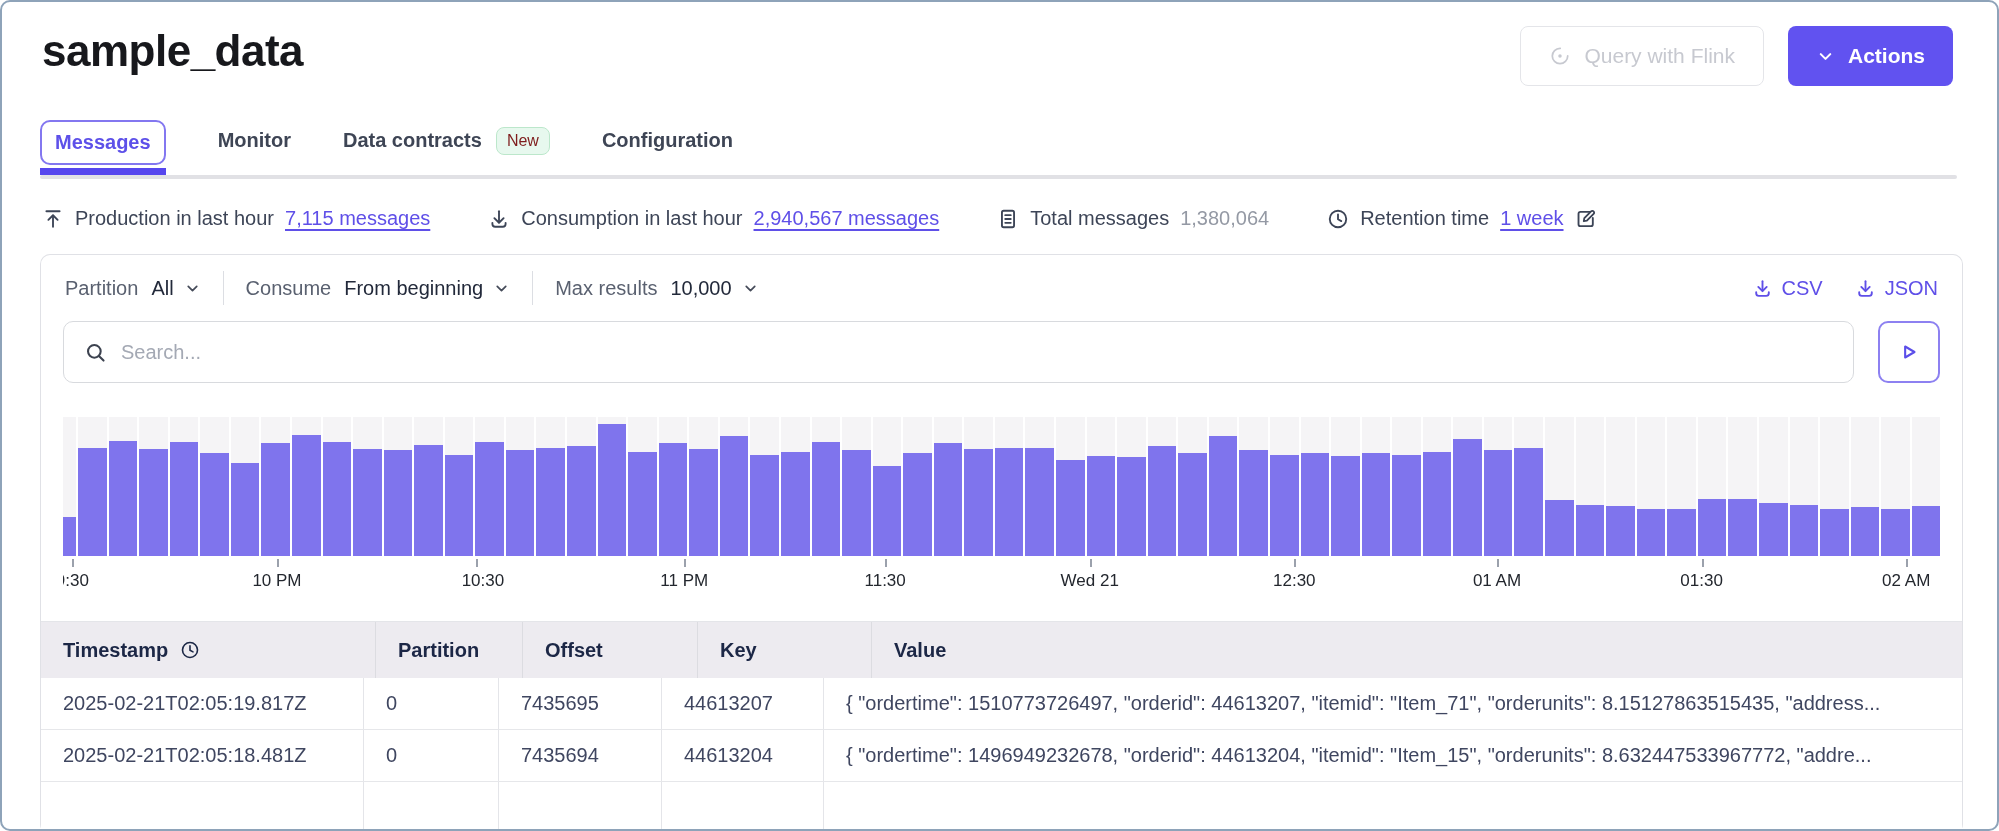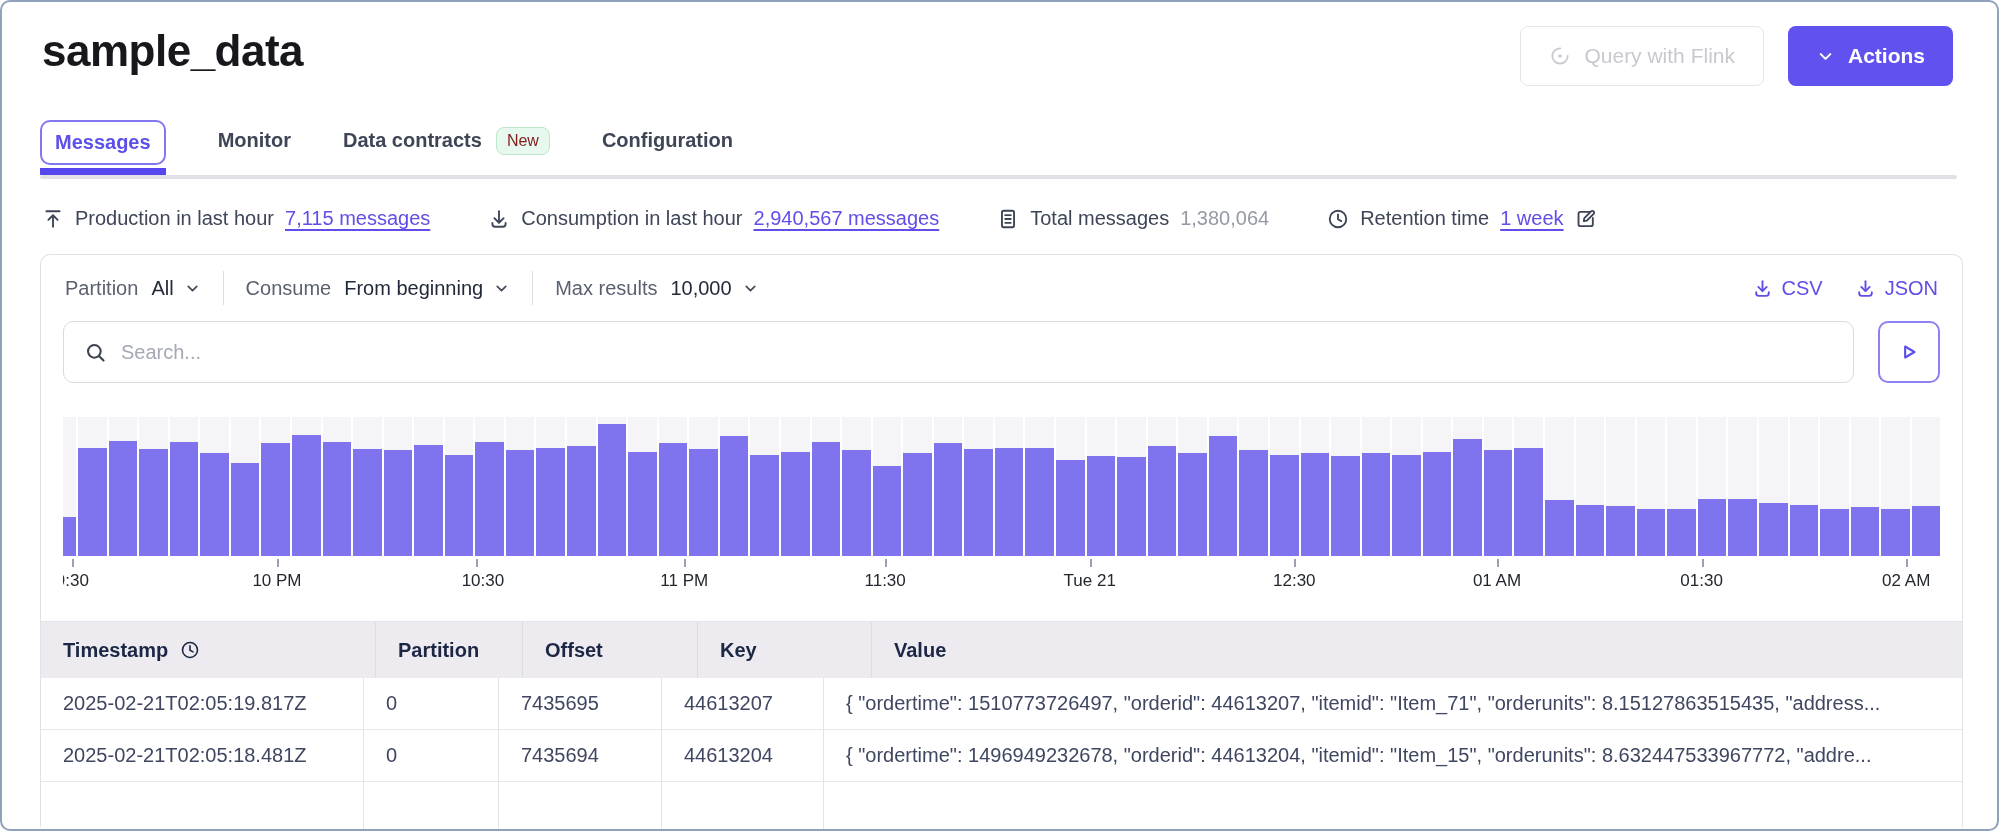--- a/index.html
+++ b/index.html
@@ -436,21 +436,21 @@
           <div class="hist-ticklabel" style="left: 0.5%;">9:30</div>
           <div class="hist-tick" style="left: 11.4%;"></div>
           <div class="hist-ticklabel" style="left: 11.4%;">10 PM</div>
           <div class="hist-tick" style="left: 22%;"></div>
           <div class="hist-ticklabel" style="left: 22%; margin-left: 7px;">10:30</div>
           <div class="hist-tick" style="left: 33.1%;"></div>
           <div class="hist-ticklabel" style="left: 33.1%;">11 PM</div>
           <div class="hist-tick" style="left: 43.8%;"></div>
           <div class="hist-ticklabel" style="left: 43.8%;">11:30</div>
           <div class="hist-tick" style="left: 54.7%;"></div>
-          <div class="hist-ticklabel" style="left: 54.7%;">Tue 21</div>
+          <div class="hist-ticklabel" style="left: 54.7%;">Wed 21</div>
           <div class="hist-tick" style="left: 65.6%;"></div>
           <div class="hist-ticklabel" style="left: 65.6%;">12:30</div>
           <div class="hist-tick" style="left: 76.4%;"></div>
           <div class="hist-ticklabel" style="left: 76.4%;">01 AM</div>
           <div class="hist-tick" style="left: 87.3%;"></div>
           <div class="hist-ticklabel" style="left: 87.3%;">01:30</div>
           <div class="hist-tick" style="left: 98.2%;"></div>
           <div class="hist-ticklabel" style="left: 98.2%;">02 AM</div>
         </div>
     </div>

